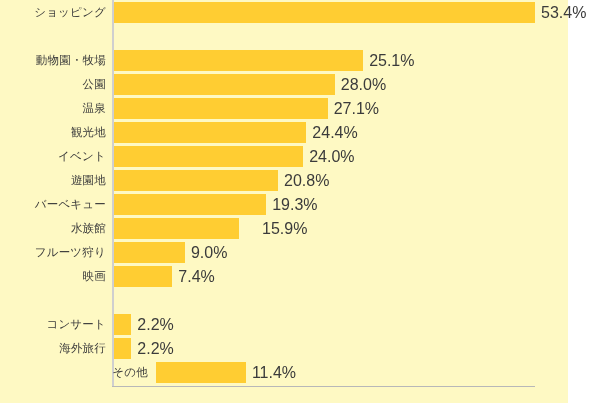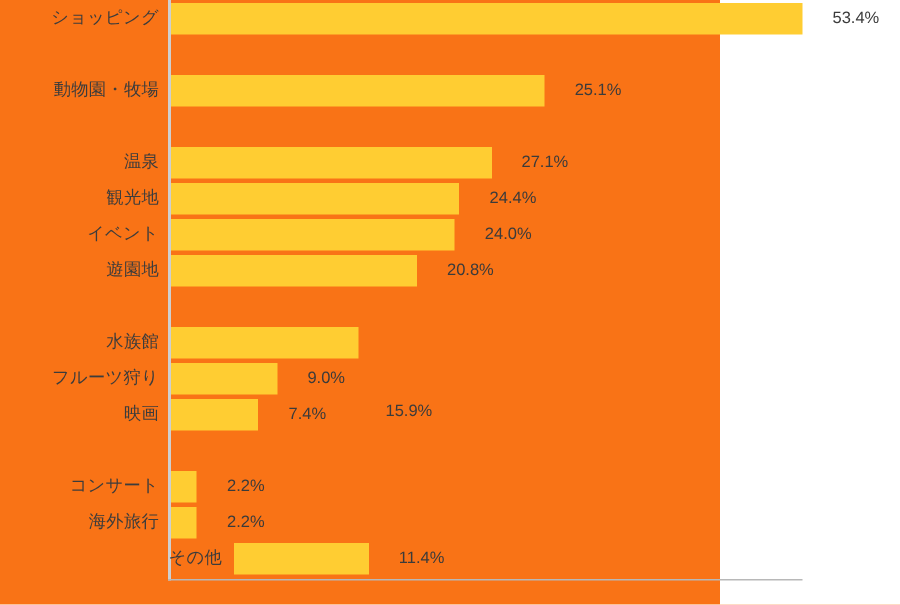--- a/index.html
+++ b/index.html
@@ -8,23 +8,23 @@
     background: #ffffff;
   }
   body {
     width: 600px;
     height: 403px;
     font-family: "Liberation Sans", sans-serif;
     overflow: hidden;
   }
   #chart-root {
     position: relative;
-    width: 480px;
+    width: 568px;
     height: 403px;
-    background: #f97316;
+    background: #fef9c3;
   }
   
   .axis-y {
     position: absolute;
     left: 112px;
     top: 0px;
     width: 2px;
     height: 387px;
     background: #cfcfcf;
   }
@@ -74,44 +74,51 @@
     left: 0;
     top: 0;
     height: 21px;
     background: #ffcd32;
   }
   .val-label {
     position: absolute;
     top: 0;
     height: 21px;
     line-height: 21px;
-    font-size: 11px;
+    font-size: 16px;
     color: #3b3b3b;
     white-space: nowrap;
-    padding-left: 20px;
+    padding-left: 6px;
   }
 </style>
 </head>
 <body>
 
 <div id="chart-root">
   <div class="axis-y"></div>
   <div class="rows">
       <div class="row" style="top: 0px;">
         <div class="cat-label">ショッピング</div>
         <div class="bar-wrap">
           <div class="bar" style="width: 421px; background: rgb(255, 205, 50);"></div>
           <div class="val-label" style="left: 421px;">53.4%</div>
         </div>
       </div>
       <div class="row" style="top: 48px;">
         <div class="cat-label">動物園・牧場</div>
         <div class="bar-wrap">
           <div class="bar" style="width: 249.131px; background: rgb(255, 205, 50);"></div>
           <div class="val-label" style="left: 249.131px;">25.1%</div>
+        </div>
+      </div>
+      <div class="row" style="top: 72px;">
+        <div class="cat-label">公園</div>
+        <div class="bar-wrap">
+          <div class="bar" style="width: 220.749px; background: rgb(255, 205, 50);"></div>
+          <div class="val-label" style="left: 220.749px;">28.0%</div>
         </div>
       </div>
       <div class="row" style="top: 96px;">
         <div class="cat-label">温泉</div>
         <div class="bar-wrap">
           <div class="bar" style="width: 213.654px; background: rgb(255, 205, 50);"></div>
           <div class="val-label" style="left: 213.654px; text-align: center;">27.1%</div>
         </div>
       </div>
       <div class="row" style="top: 120px;">
@@ -128,25 +135,32 @@
           <div class="val-label" style="left: 189.213px; text-align: right;">24.0%</div>
         </div>
       </div>
       <div class="row" style="top: 168px;">
         <div class="cat-label">遊園地</div>
         <div class="bar-wrap">
           <div class="bar" style="width: 163.985px; background: rgb(255, 205, 50);"></div>
           <div class="val-label" style="left: 163.985px;">20.8%</div>
         </div>
       </div>
+      <div class="row" style="top: 192px;">
+        <div class="cat-label">バーベキュー</div>
+        <div class="bar-wrap">
+          <div class="bar" style="width: 152.159px; background: rgb(255, 205, 50);"></div>
+          <div class="val-label" style="left: 152.159px;">19.3%</div>
+        </div>
+      </div>
       <div class="row" style="top: 216px;">
         <div class="cat-label">水族館</div>
         <div class="bar-wrap">
           <div class="bar" style="width: 125.354px; background: rgb(255, 205, 50);"></div>
-          <div class="val-label" style="left: 123px; margin-top: 46px;">15.9%</div>
+          <div class="val-label" style="left: 142px;">15.9%</div>
         </div>
       </div>
       <div class="row" style="top: 240px;">
         <div class="cat-label">フルーツ狩り</div>
         <div class="bar-wrap">
           <div class="bar" style="width: 70.9551px; background: rgb(255, 205, 50);"></div>
           <div class="val-label" style="left: 70.9551px;">9.0%</div>
         </div>
       </div>
       <div class="row" style="top: 264px;">

